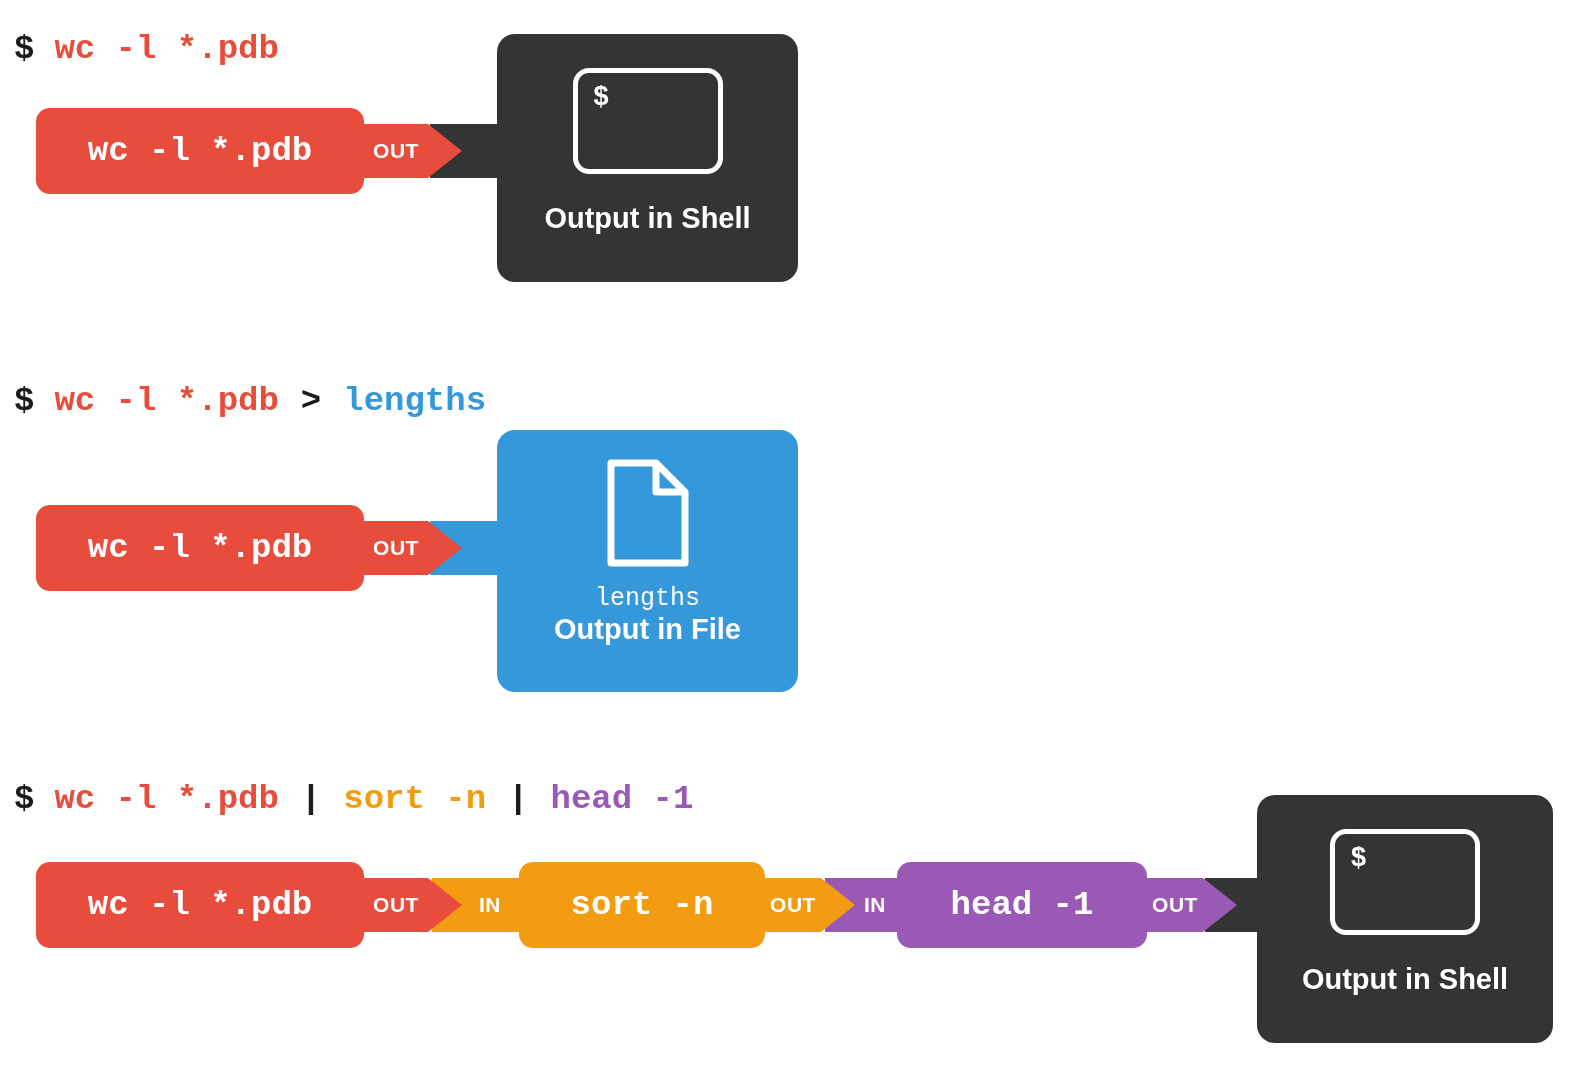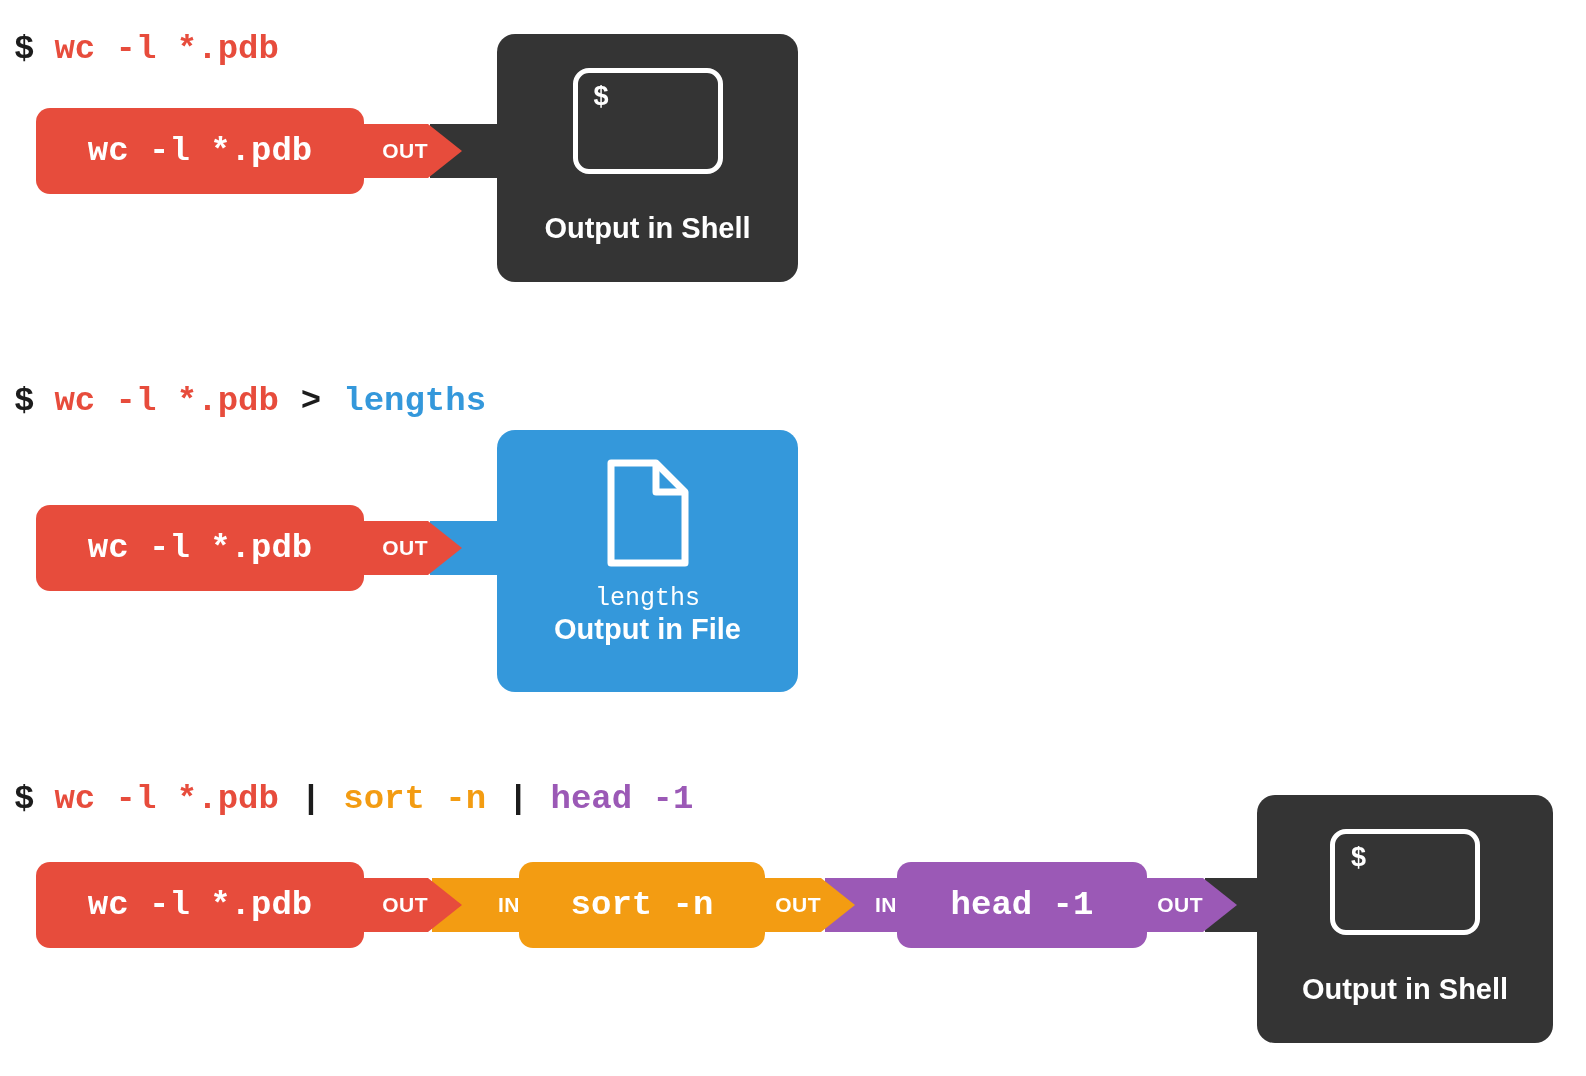--- a/index.html
+++ b/index.html
@@ -24,21 +24,21 @@
   .block {
     position:absolute; border-radius:14px; z-index:2;
     display:flex; align-items:center; justify-content:center;
   }
   .block-label {
     color:#fff; font-family:"Liberation Mono", monospace;
     font-weight:700; font-size:34px; white-space:pre;
   }
   .tab {
     position:absolute; height:54px; z-index:2;
-    display:flex; align-items:center; justify-content:flex-end;
+    display:flex; align-items:center; justify-content:center;
   }
   .io {
     color:#fff; font-size:21px; font-weight:700; letter-spacing:.5px;
     font-family:"Liberation Sans", sans-serif;
   }
   .arrow {
     position:absolute; width:34px; height:54px; z-index:3;
     clip-path:polygon(0 0, 100% 50%, 0 100%);
   }
   .bar { position:absolute; height:54px; z-index:1; }
@@ -54,21 +54,21 @@
   }
   .caption { color:#fff; font-size:29px; font-weight:700; }
   .term-icon {
     width:150px; height:106px; border:5px solid #fff; border-radius:16px;
     box-sizing:border-box; margin-top:34px;
   }
   .term-prompt {
     display:block; margin:8px 0 0 16px; color:#fff;
     font-weight:700; font-size:27px;
   }
-  .shell-caption { margin-top:38px; }
+  .shell-caption { margin-top:28px; }
   .file-icon { margin-top:26px; }
   .file-name {
     margin-top:14px; color:#fff; font-family:"Liberation Mono", monospace;
     font-size:25px; font-weight:400;
   }
   .file-caption { margin-top:0; }
 </style>
 </head>
 <body>
 

